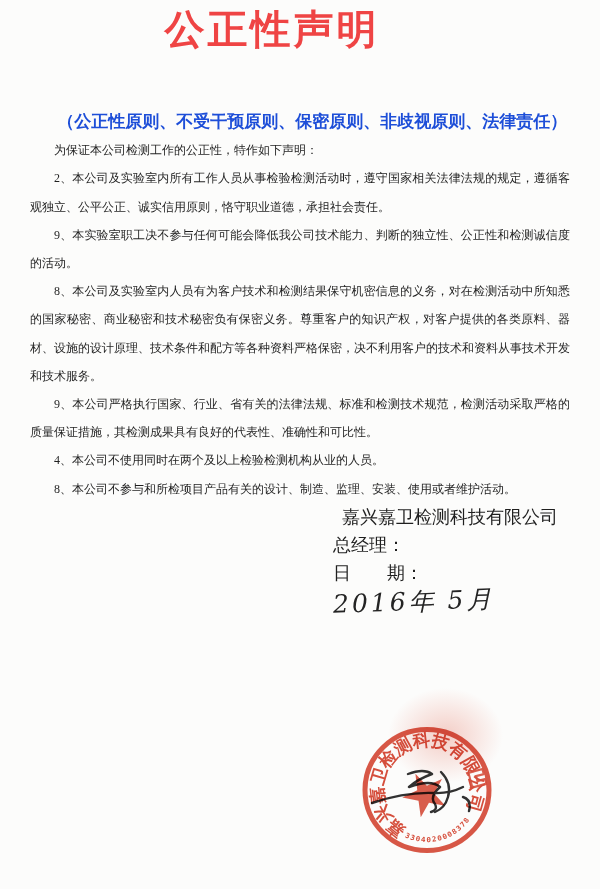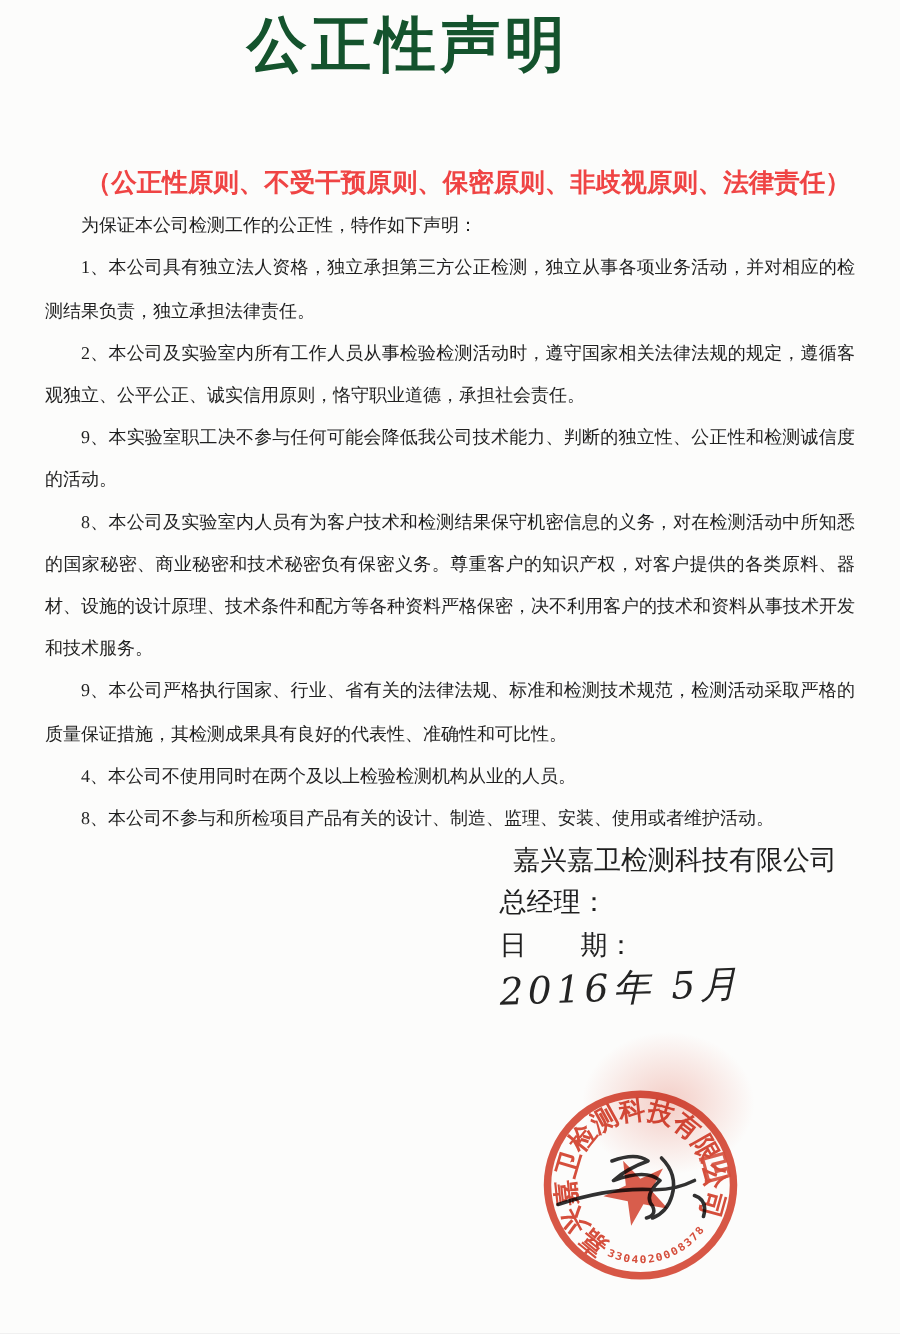--- a/index.html
+++ b/index.html
@@ -15,30 +15,30 @@
     padding:0 30px;
   }
   .title{
     margin:4px 0 0 0;
     text-align:center;
     transform:translateX(-28px);
     font-size:40px;
     font-weight:bold;
     letter-spacing:3px;
     line-height:52px;
-    color:#14532d;
+    color:#ef4444;
   }
   .bodytext p{margin:0;text-align:justify;line-height:28.2px;font-size:12px;}
   .principles{
     margin-top:52px !important;
     font-weight:bold;
     font-size:17px !important;
     text-indent:1.6em;
     letter-spacing:0px;
-    color:#ef4444;
+    color:#1d4ed8;
   }
   .intro{text-indent:2em;}
   .item{text-indent:2em;}
   .sign-block{
     margin-left:303px;
     line-height:28.2px;
     font-size:18px;
     position:relative;
     z-index:1;
   }
@@ -94,21 +94,20 @@
 </head>
 <body>
 
 <div class="page">
 
   <h1 class="title">公正性声明</h1>
 
   <div class="bodytext">
     <p class="principles">（公正性原则、不受干预原则、保密原则、非歧视原则、法律责任）</p>
     <p class="intro">为保证本公司检测工作的公正性，特作如下声明：</p>
-    <p class="item">1、本公司具有独立法人资格，独立承担第三方公正检测，独立从事各项业务活动，并对相应的检测结果负责，独立承担法律责任。</p>
     <p class="item">2、本公司及实验室内所有工作人员从事检验检测活动时，遵守国家相关法律法规的规定，遵循客观独立、公平公正、诚实信用原则，恪守职业道德，承担社会责任。</p>
     <p class="item">9、本实验室职工决不参与任何可能会降低我公司技术能力、判断的独立性、公正性和检测诚信度的活动。</p>
     <p class="item">8、本公司及实验室内人员有为客户技术和检测结果保守机密信息的义务，对在检测活动中所知悉的国家秘密、商业秘密和技术秘密负有保密义务。尊重客户的知识产权，对客户提供的各类原料、器材、设施的设计原理、技术条件和配方等各种资料严格保密，决不利用客户的技术和资料从事技术开发和技术服务。</p>
     <p class="item">9、本公司严格执行国家、行业、省有关的法律法规、标准和检测技术规范，检测活动采取严格的质量保证措施，其检测成果具有良好的代表性、准确性和可比性。</p>
     <p class="item">4、本公司不使用同时在两个及以上检验检测机构从业的人员。</p>
     <p class="item">8、本公司不参与和所检项目产品有关的设计、制造、监理、安装、使用或者维护活动。</p>
   </div>
 
   <div class="sign-block">
     <div class="sign-company">嘉兴嘉卫检测科技有限公司</div>

